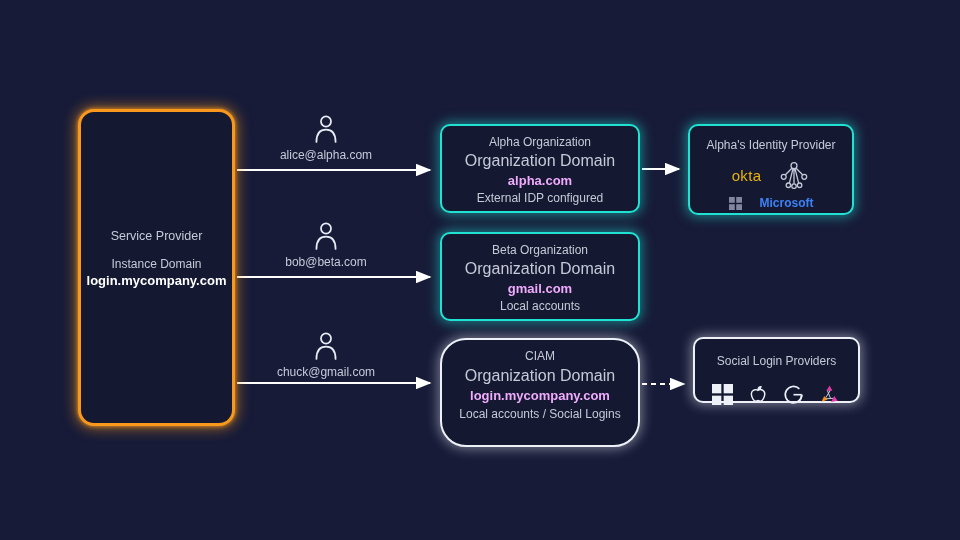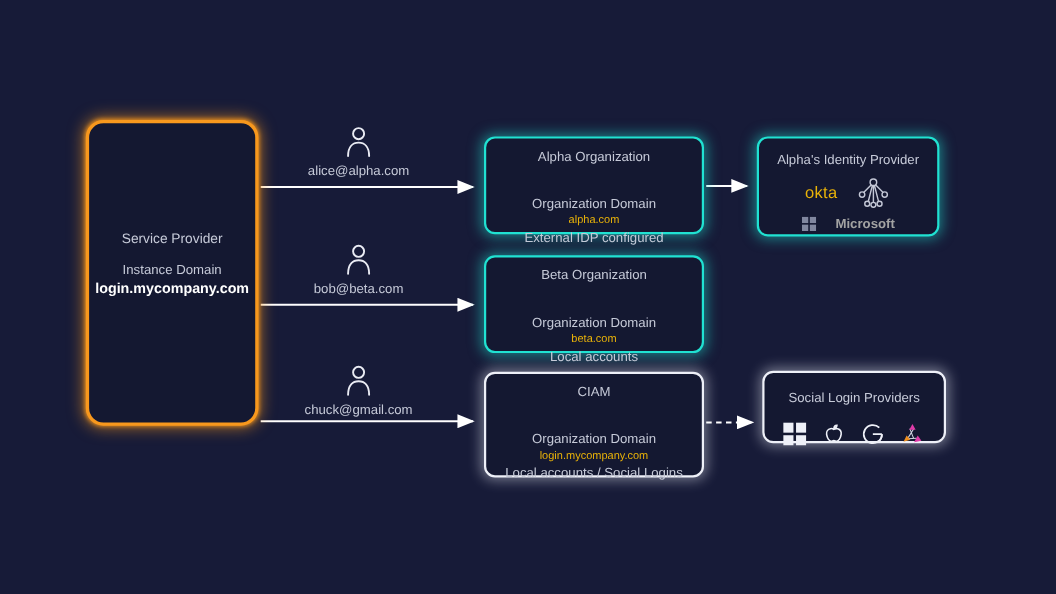--- a/index.html
+++ b/index.html
@@ -7,60 +7,60 @@
     position:relative;width:960px;height:540px;overflow:hidden;
     background:#171b38;
     font-family:"Liberation Sans", sans-serif;
     color:#c6cad8;
   }
   .arrows{position:absolute;left:0;top:0;width:960px;height:540px;pointer-events:none;}
 
   
   .node{position:absolute;box-sizing:border-box;background:#141831;}
   .sp-box{
-    left:78px;top:109px;width:157px;height:278px;
+    left:78px;top:109px;width:157px;height:317px;
     border:3px solid #f8981d;border-radius:16px;
     box-shadow:0 0 14px 2px rgba(248,152,29,.6), 0 0 4px 0 rgba(248,152,29,.9);
     display:flex;flex-direction:column;justify-content:center;align-items:center;
     text-align:center;padding:0 8px 18px 8px;
   }
   .sp-title{font-size:12.5px;margin-bottom:14px;}
   .sp-domain-label{font-size:12px;margin-bottom:2px;}
   .sp-domain{font-size:13px;font-weight:bold;color:#ffffff;}
 
   .org-box{
     left:440px;width:200px;height:89px;
     border:2px solid #20e2d2;border-radius:10px;
     box-shadow:0 0 12px 2px rgba(32,226,210,.5);
     display:flex;flex-direction:column;justify-content:space-between;
     align-items:center;text-align:center;padding:9px 6px 24px 6px;
   }
   .org-alpha{top:124px;}
   .org-beta{top:232px;}
-  .org-ciam{top:338px;height:96px;}
+  .org-ciam{top:338px;height:109px;border-radius:26px;}
   .white-border{
     border-color:#eef0f8;
     box-shadow:0 0 12px 2px rgba(238,240,248,.45);
   }
   .org-title{font-size:12px;}
   .org-mid{line-height:1.45;}
-  .org-domain-label{font-size:12px;margin-top:28px;}
-  .org-domain{font-size:10px;font-weight:normal;color:#eab308;}
+  .org-domain-label{font-size:16px;}
+  .org-domain{font-size:13px;font-weight:bold;color:#f0abfc;}
   .org-footer{font-size:12px;}
 
   .idp-box{
     left:688px;top:124px;width:166px;height:91px;
     border:2px solid #20e2d2;border-radius:10px;
     box-shadow:0 0 12px 2px rgba(32,226,210,.5);
     display:flex;flex-direction:column;align-items:center;padding-top:12px;
   }
   .idp-title{font-size:12px;}
   .idp-logo-row{display:flex;align-items:center;gap:17px;margin-top:8px;height:30px;}
   .okta-text{font-size:15px;font-weight:400;color:#eab308;letter-spacing:.3px;}
-  .ms-row{display:flex;align-items:center;gap:18px;margin-top:6px;color:#a3a3a3;}
+  .ms-row{display:flex;align-items:center;gap:18px;margin-top:6px;color:#3b82f6;}
   .ms-text{font-size:12px;font-weight:600;}
 
   .social-box{
     left:693px;top:337px;width:167px;height:66px;
     border:2px solid #eef0f8;border-radius:10px;
     box-shadow:0 0 12px 2px rgba(238,240,248,.45);
     display:flex;flex-direction:column;align-items:center;padding-top:15px;
   }
   .social-title{font-size:12px;}
   .social-icons{display:flex;align-items:center;gap:13px;margin-top:14px;}
@@ -126,21 +126,21 @@
       <div class="org-domain-label">Organization Domain</div>
       <div class="org-domain">alpha.com</div>
     </div>
     <div class="org-footer">External IDP configured</div>
   </div>
 
   <div class="node org-box org-beta">
     <div class="org-title">Beta Organization</div>
     <div class="org-mid">
       <div class="org-domain-label">Organization Domain</div>
-      <div class="org-domain">beta.com</div>
+      <div class="org-domain">gmail.com</div>
     </div>
     <div class="org-footer">Local accounts</div>
   </div>
 
   <div class="node org-box org-ciam white-border">
     <div class="org-title">CIAM</div>
     <div class="org-mid">
       <div class="org-domain-label">Organization Domain</div>
       <div class="org-domain">login.mycompany.com</div>
     </div>

